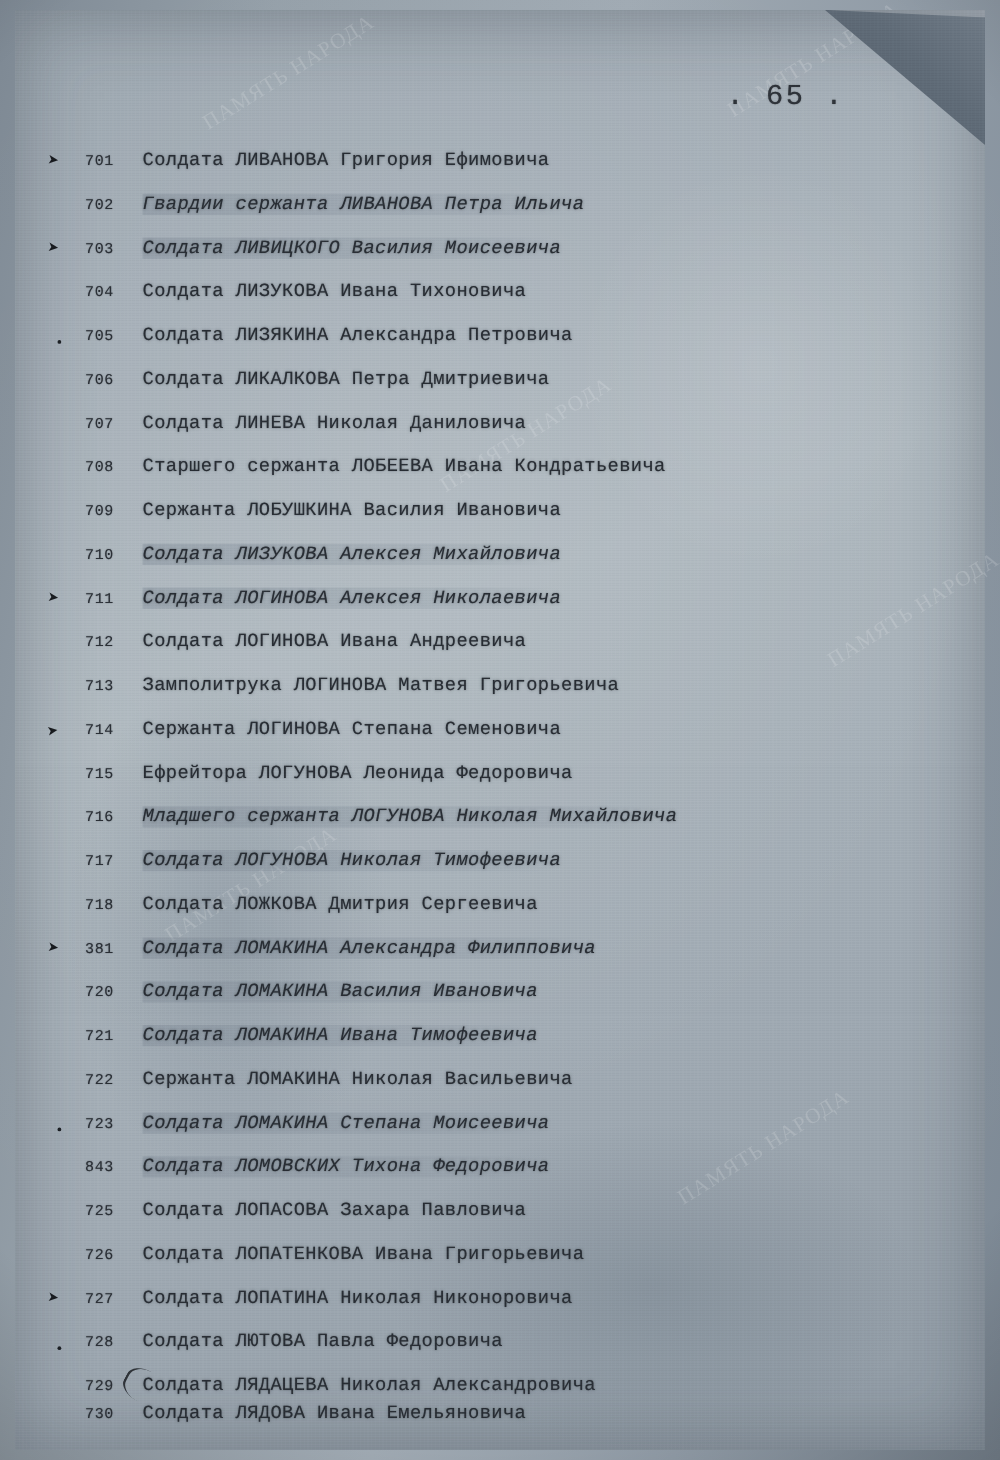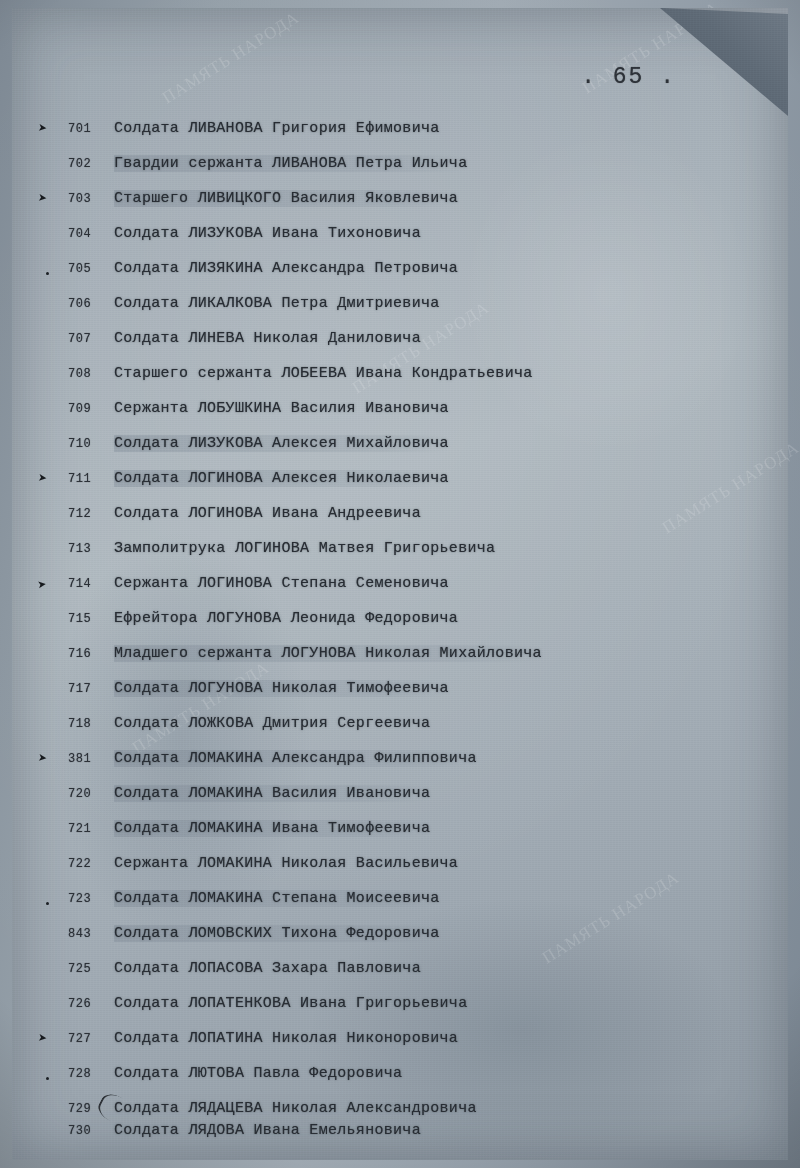--- a/index.html
+++ b/index.html
@@ -133,20 +133,21 @@
     font-size: 15px;
     color: #272c33;
     letter-spacing: .3px;
     white-space: nowrap;
     text-shadow: 0 0 1px rgba(20,25,30,.5), 0 0 3px rgba(40,50,60,.25);
   }
 
   
   .entry.bleed .entry-text {
     background: linear-gradient(90deg, rgba(120,132,145,0.35), rgba(120,132,145,0.15) 80%, rgba(0,0,0,0));
+    font-style: italic;
   }
 
   
   .mark {
     position: absolute;
     left: -30px;
     top: 4px;
     width: 22px;
     height: 14px;
     color: #15181c;
@@ -202,21 +203,21 @@
           <span class="entry-num">701</span>
           <span class="entry-text">Солдата ЛИВАНОВА Григория Ефимовича</span>
         </div>
         <div class="entry bleed">
           <span class="entry-num">702</span>
           <span class="entry-text">Гвардии сержанта ЛИВАНОВА Петра Ильича</span>
         </div>
         <div class="entry bleed">
           <span class="mark" style="transform: rotate(6deg);">➤</span>
           <span class="entry-num">703</span>
-          <span class="entry-text">Старшего ЛИВИЦКОГО Василия Яковлевича</span>
+          <span class="entry-text">Солдата ЛИВИЦКОГО Василия Моисеевича</span>
         </div>
         <div class="entry">
           <span class="entry-num">704</span>
           <span class="entry-text">Солдата ЛИЗУКОВА Ивана Тихоновича</span>
         </div>
         <div class="entry">
           <span class="dot"></span>
           <span class="entry-num">705</span>
           <span class="entry-text">Солдата ЛИЗЯКИНА Александра Петровича</span>
         </div>

